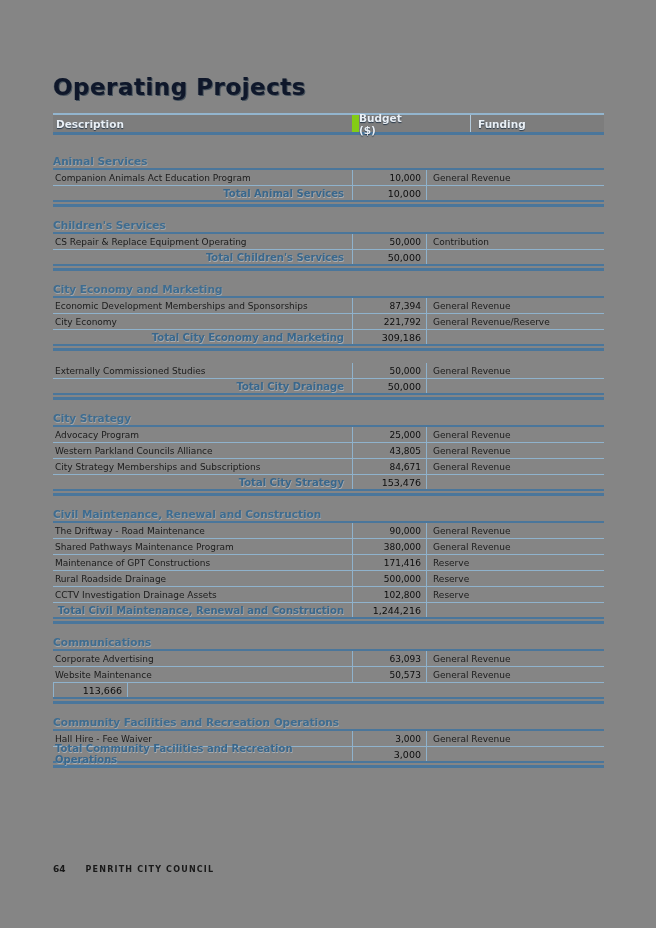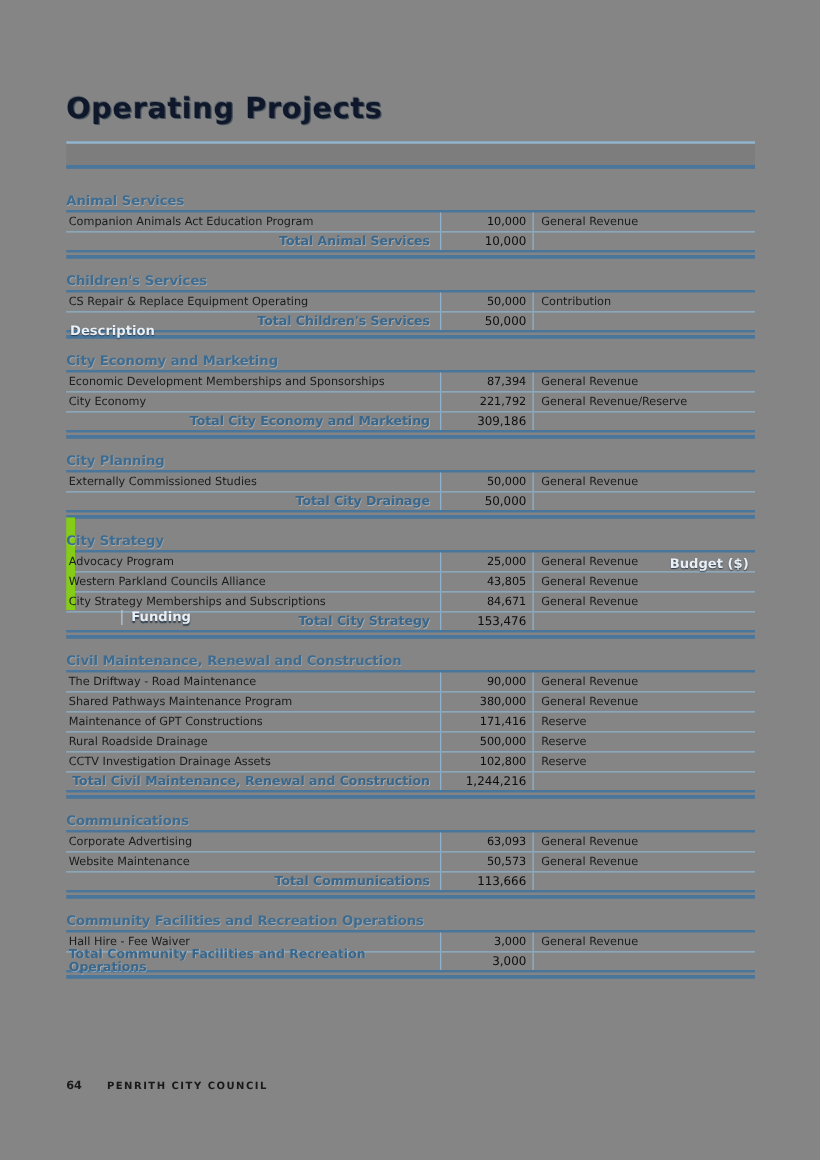--- a/index.html
+++ b/index.html
@@ -27,21 +27,20 @@
     align-items: stretch;
     height: 22px;
     background: #7d7d7d;
     border-top: 2px solid #93b5ce;
     border-bottom: 3px solid #4a769b;
     color: #e9eff5;
     font-weight: bold;
     font-size: 10.5px;
     text-shadow: 0 1px 1px rgba(25,45,65,0.85);
     margin-bottom: 20px;
-    flex-direction: column;
   }
   .thead .hcell { display: flex; align-items: center; }
   .thead .h-desc { flex: 0 0 299px; padding-left: 3px; }
   .thead .h-budget { flex: 0 0 74px; justify-content: flex-end; padding-right: 5px; border-left: 7px solid #84cc16; }
   .thead .h-funding { flex: 1; padding-left: 7px; border-left: 1px solid #b3c9da; margin-left: 44px; }
 
   .section { margin-bottom: 12px; }
   .section::after { content: ""; display: block; height: 3px; background: #4a769b; margin-top: 2px; }
 
   .section-title {
@@ -147,21 +146,20 @@
           <div class="cell budget">221,792</div>
           <div class="cell funding">General Revenue/Reserve</div>
         </div>
         <div class="row total">
           <div class="cell desc">Total City Economy and Marketing</div>
           <div class="cell budget">309,186</div>
           <div class="cell funding"></div>
         </div>
       </div>
       <div class="section">
-        <div class="section-title">City Planning</div>
         <div class="row">
           <div class="cell desc">Externally Commissioned Studies</div>
           <div class="cell budget">50,000</div>
           <div class="cell funding">General Revenue</div>
         </div>
         <div class="row total">
           <div class="cell desc">Total City Drainage</div>
           <div class="cell budget">50,000</div>
           <div class="cell funding"></div>
         </div>
@@ -228,21 +226,20 @@
           <div class="cell desc">Corporate Advertising</div>
           <div class="cell budget">63,093</div>
           <div class="cell funding">General Revenue</div>
         </div>
         <div class="row">
           <div class="cell desc">Website Maintenance</div>
           <div class="cell budget">50,573</div>
           <div class="cell funding">General Revenue</div>
         </div>
         <div class="row total">
-          <div class="cell desc">Total Communications</div>
           <div class="cell budget">113,666</div>
           <div class="cell funding"></div>
         </div>
       </div>
       <div class="section">
         <div class="section-title">Community Facilities and Recreation Operations</div>
         <div class="row">
           <div class="cell desc">Hall Hire - Fee Waiver</div>
           <div class="cell budget">3,000</div>
           <div class="cell funding">General Revenue</div>

